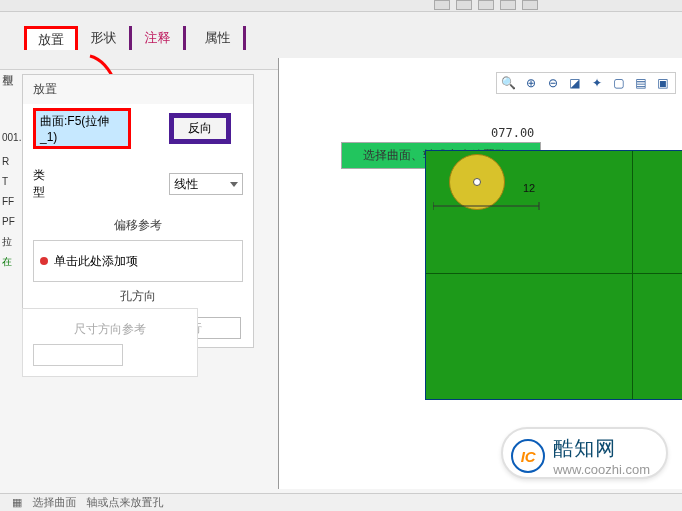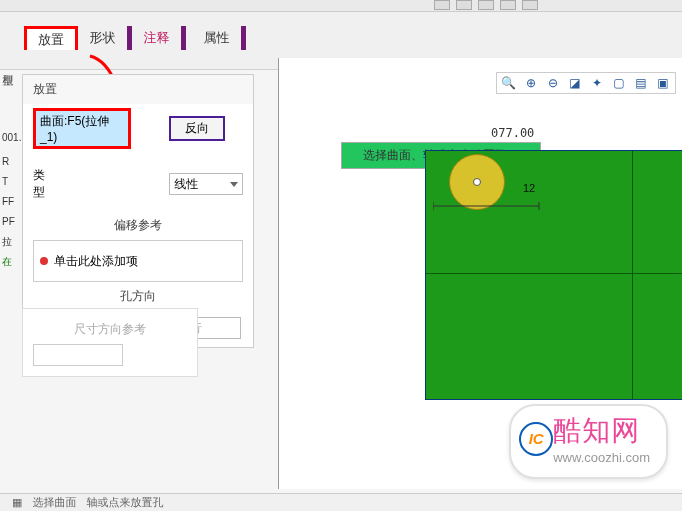--- a/index.html
+++ b/index.html
@@ -1,32 +1,32 @@
 <!DOCTYPE html>
 <html><head>
   <meta charset="utf-8">
   <style>
     * { margin: 0; padding: 0; box-sizing: border-box; font-family: "Microsoft YaHei", Arial, sans-serif; }
     body { width: 682px; height: 511px; background: #f5f5f5; position: relative; overflow: hidden; font-size: 12px; }
 
     .top-toolbar { height: 12px; background: #eaeaea; border-bottom: 1px solid #ccc; }
 
     .tabs-row { display: flex; background: #f0f0f0; padding: 14px 0 0 24px; height: 58px; border-bottom: 1px solid #d0d0d0; }
-    .tab { width: 54px; height: 24px; display: flex; align-items: center; justify-content: center; color: #333; cursor: pointer; font-size: 13px; border-right: 5px solid #701a75; }
+    .tab { width: 54px; height: 24px; display: flex; align-items: center; justify-content: center; color: #333; cursor: pointer; font-size: 13px; border-right: 3px solid #701a75; }
     .tab.active { background: #fff; border: 3px solid red; border-bottom: none; }
     .tab.disabled { color: #be185d; }
 
     .left-column { position: absolute; left: 0; top: 58px; width: 20px; }
     .left-label { writing-mode: vertical-lr; font-size: 11px; color: #555; padding-top: 8px; }
 
     .panel { position: absolute; left: 22px; top: 74px; width: 232px; background: #fff; border: 1px solid #ccc; padding: 0; }
     .panel-header { background: #f7f7f7; padding: 6px 10px; font-size: 12px; color: #444; }
     .field-row { display: flex; align-items: center; padding: 4px 10px; gap: 12px; }
     .surface-value { border: 3px solid red; background: #c6e8ff; padding: 2px 4px; font-size: 12px; width: 98px; }
-    .btn-small { border: 2px solid #4c1d95; background: #f4f4f4; padding: 2px 14px; font-size: 12px; margin-left: 26px; cursor: pointer; }
+    .btn-small { border: 5px solid #4c1d95; background: #f4f4f4; padding: 2px 14px; font-size: 12px; margin-left: 26px; cursor: pointer; }
 
     .form-section { padding: 8px 10px; }
     .form-label { color: #444; padding: 6px 0; font-size: 12px; text-align: center; }
     .select-field { width: 86px; height: 22px; border: 1px solid #bbb; background: #fff; padding: 0 4px; display: flex; align-items: center; justify-content: space-between; cursor: pointer; margin-left: 40px; }
     .arrow-down { width: 0; height: 0; border-left: 4px solid transparent; border-right: 4px solid transparent; border-top: 5px solid #666; }
     .add-box { border: 1px solid #ccc; padding: 6px; display: flex; align-items: center; gap: 6px; width: 210px; height: 42px; }
     .bullet { width: 8px; height: 8px; border-radius: 50%; background: #d33; }
     .form-row2 { display: flex; align-items: center; gap: 6px; padding-top: 6px; }
     .input-sm { width: 94px; height: 22px; border: 1px solid #ccc; padding: 0 6px; font-size: 12px; }
     .input-xs { width: 90px; height: 22px; border: 1px solid #ccc; }
@@ -41,23 +41,23 @@
     .green-board { position: absolute; left: 146px; top: 92px; width: 258px; height: 250px; background: #1d9a1a; border: 1px solid #003b7a; }
     .v-divider { position: absolute; left: 206px; top: 0; width: 1px; height: 100%; background: #0a5a0a; }
     .h-divider { position: absolute; top: 122px; left: 0; right: 0; height: 1px; background: #0a5a0a; }
     .circle { position: absolute; left: 170px; top: 96px; width: 56px; height: 56px; border-radius: 50%; background: #d8c22b; border: 1px solid #a08010; }
     .inner-dot { position: absolute; left: 194px; top: 120px; width: 8px; height: 8px; border-radius: 50%; background: #fff; border: 1px solid #555; }
     .dim12 { position: absolute; left: 244px; top: 124px; font-size: 11px; color: #111; }
 
     .view-toolbar { position: absolute; top: 14px; right: 6px; height: 22px; background: #fff; border: 1px solid #ccc; display: flex; align-items: center; padding: 0 3px; gap: 4px; }
     .vt-btn { width: 18px; height: 18px; display: flex; align-items: center; justify-content: center; cursor: pointer; color: #2a5a99; font-size: 12px; }
 
-    .watermark { position: absolute; right: 14px; bottom: 32px; display: flex; align-items: center; background: #fff; border: 2px solid #e0e0e0; border-radius: 26px; padding: 6px 16px 12px 8px; box-shadow: 0 2px 4px rgba(0,0,0,0.1); }
+    .watermark { position: absolute; right: 14px; bottom: 32px; display: flex; align-items: center; background: #fff; border: 2px solid #e0e0e0; border-radius: 26px; padding: 6px 16px 0 8px; gap: 8px; box-shadow: 0 2px 4px rgba(0,0,0,0.1); }
     .wm-logo { width: 34px; height: 34px; border: 2px solid #0b5db8; border-radius: 50%; display: flex; align-items: center; justify-content: center; font-weight: bold; color: #ff8c00; font-size: 15px; font-style: italic; }
-    .wm-text { font-size: 28px; color: #ec4899; letter-spacing: 1px; }
+    .wm-text { font-size: 20px; color: #0c4a6e; letter-spacing: 1px; }
     .wm-url { font-size: 13px; color: #999; }
 
     .status-bar { position: absolute; left: 0; right: 0; bottom: 0; height: 18px; background: #f0f0f0; border-top: 1px solid #ccc; display: flex; align-items: center; padding: 0 12px; gap: 10px; font-size: 11px; color: #666; }
 
     .red-arrow { position: absolute; left: 82px; top: 52px; pointer-events: none; }
 
     .top-ctrl { position: absolute; top: 0; right: 0; height: 12px; display: flex; gap: 6px; padding-right: 144px; }
     .tc { width: 16px; height: 10px; background: #ddd; border: 1px solid #aaa; }
   </style>
 </head>

